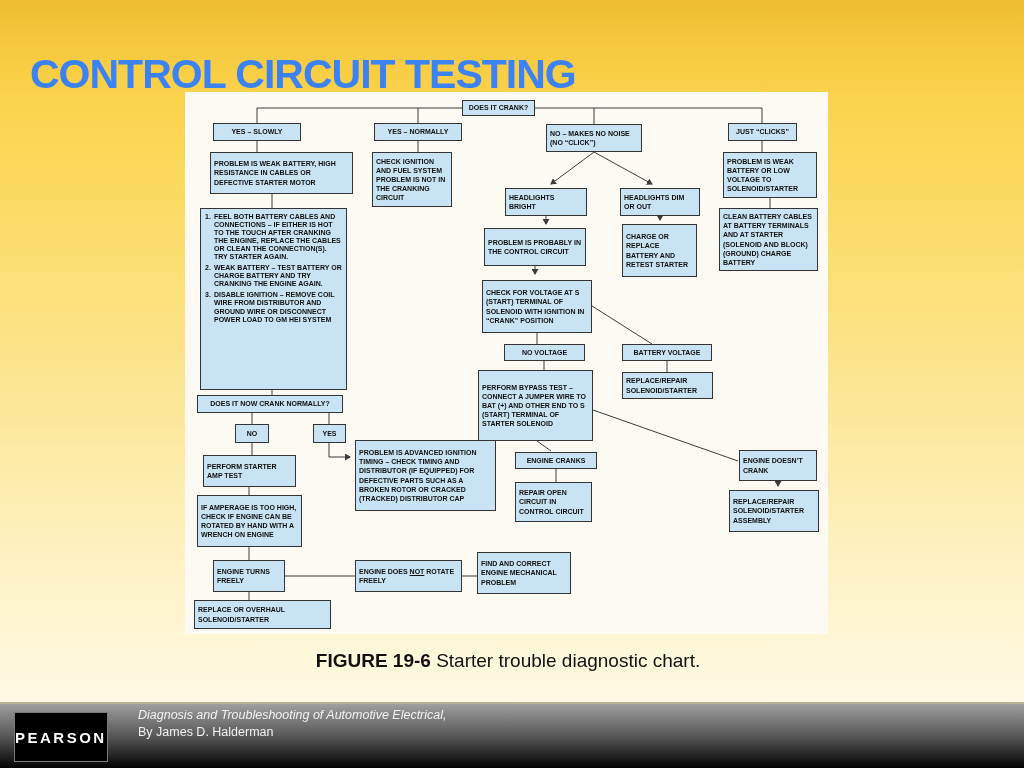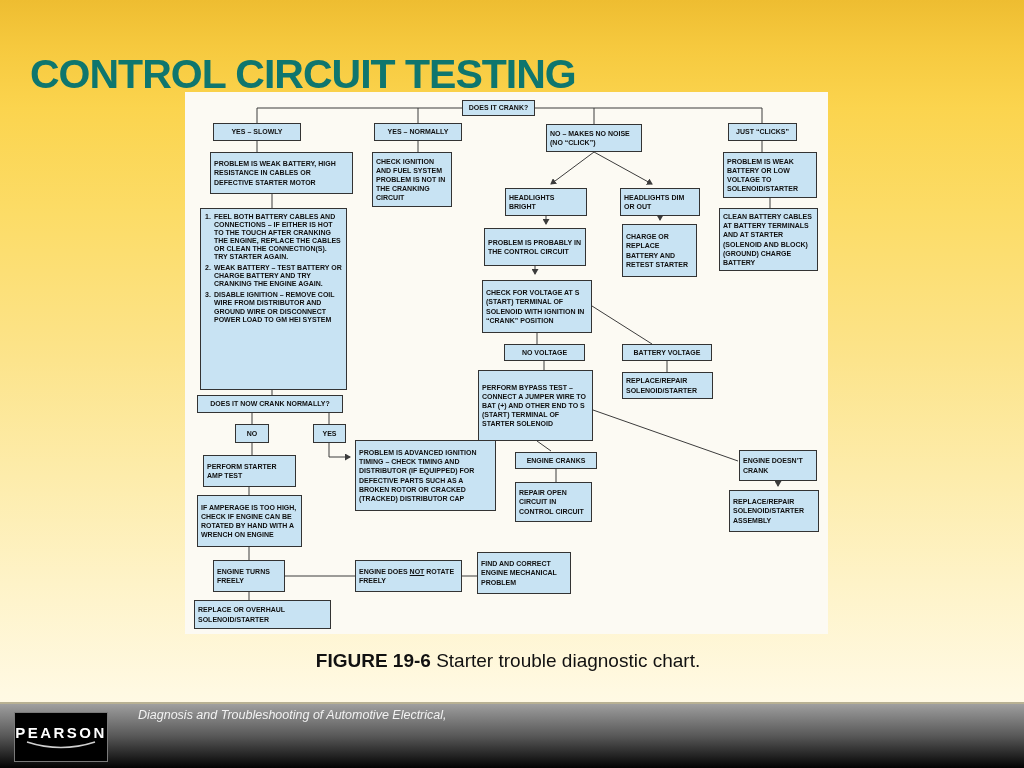--- a/index.html
+++ b/index.html
@@ -3,21 +3,21 @@
 <meta charset="utf-8">
 <style>
   html,body{margin:0;padding:0;}
   body{
     width:1024px;height:768px;position:relative;overflow:hidden;
     font-family:"Liberation Sans",sans-serif;
     background:linear-gradient(180deg,#eebd31 0%,#f6c93e 6%,#fbd44e 14%,#fcdc67 28%,#fce388 45%,#fdecab 62%,#fef3c8 76%,#fff9e2 90%,#fffcf0 100%);
   }
   .slide-title{
     position:absolute;left:30px;top:24px;
-    font-size:41px;font-weight:800;letter-spacing:-1px;color:#0f766e;
+    font-size:41px;font-weight:800;letter-spacing:-1px;color:#3b82f6;
   }
   .panel{
     position:absolute;left:185px;top:92px;width:643px;height:542px;
     background:#fcfaf3;
   }
   .connectors{position:absolute;left:0;top:0;width:643px;height:542px;}
   .node{
     position:absolute;box-sizing:border-box;
     background:#c8e3f3;border:1px solid #333;color:#101010;
     font-size:7px;font-weight:bold;line-height:1.3;
@@ -37,21 +37,21 @@
   }
   .caption .fig{font-weight:bold;}
   .footer-bar{
     position:absolute;left:0;bottom:0;width:1024px;height:66px;
     background:linear-gradient(180deg,#a0a0a0 0%,#8d8d8d 12%,#585858 50%,#1c1c1c 85%,#030303 100%);
     border-top:2px solid #b8b193;box-sizing:border-box;
   }
   .pearson-logo{
     position:absolute;left:14px;top:8px;width:92px;height:48px;
     background:#000;border:1px solid #7a7a7a;
-    display:flex;flex-direction:column;align-items:center;justify-content:center;
+    display:flex;flex-direction:row;align-items:center;justify-content:center;
   }
   .pearson-text{color:#fff;font-size:15px;font-weight:600;letter-spacing:2.5px;}
   .book-info{
     position:absolute;left:138px;top:3px;color:#f2f2f2;
     font-size:12.5px;line-height:17px;
   }
   .book-info .it{font-style:italic;}
   .copyright{
     position:absolute;right:14px;top:12px;text-align:right;color:#f2f2f2;
     font-size:12.5px;line-height:17px;
@@ -237,14 +237,15 @@
 
 <div class="footer-bar">
   <div class="pearson-logo">
     <span class="pearson-text">PEARSON</span>
     <svg width="78" height="10" viewBox="0 0 78 10">
       <path d="M5,1 Q39,12 73,1" stroke="#cfcfcf" stroke-width="1.5" fill="none"></path>
     </svg>
   </div>
   <div class="book-info">
     <div class="it">Diagnosis and Troubleshooting of Automotive Electrical,</div>
+    <div>By James D. Halderman</div>
   </div>
 </div>
 
 </body></html>

